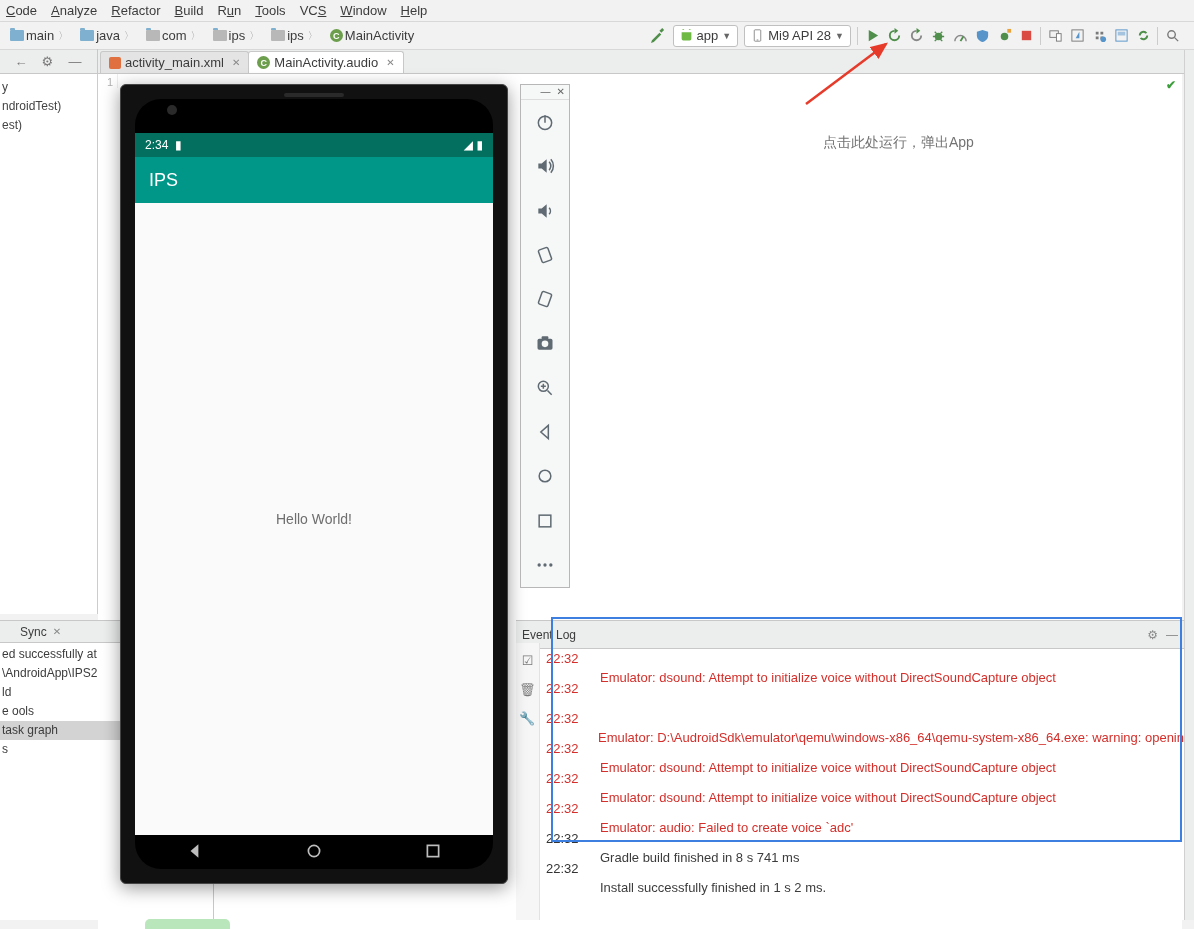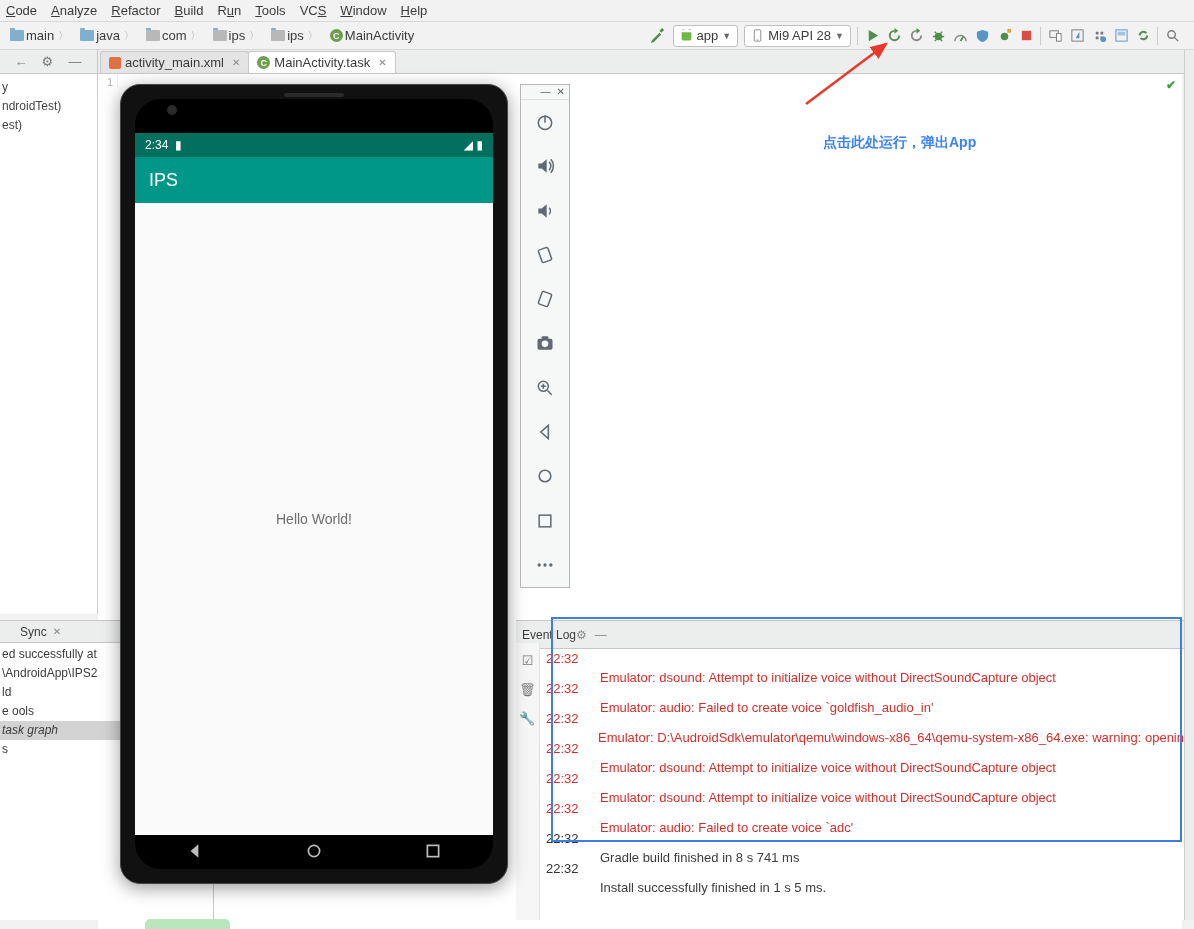--- a/index.html
+++ b/index.html
@@ -31,25 +31,25 @@
 .ico-xml { width:12px; height:12px; background:#e07040; border-radius:2px; display:inline-block;}
 .tabbar .gutter { position:absolute; left:0; width:98px; height:24px; border-right:1px solid #c8c8c8; display:flex; align-items:center; justify-content:space-around; padding:0 8px;}
 .gutter-ico { width:14px; height:14px; cursor:pointer; color:#7a7a7a;}
 
 .left-panel { position:absolute; left:0; top:74px; width:98px; height:540px; background:#fff; border-right:1px solid #ccc; }
 .left-tree { padding:4px 2px; font-size:12px; line-height:19px; color:#444; }
 .left-tree div { white-space:nowrap; overflow:hidden; }
 
 .editor-area { position:absolute; left:98px; top:74px; right:12px; bottom:0; background:#fff; }
 .gutter-col { position:absolute; left:0; top:0; width:20px; text-align:right; color:#b0b0b0; font-size:11px; padding:2px 4px 0 0; border-right:1px solid #eee;}
-.red-annotation { position:absolute; left:725px; top:60px; color:#3b82f6; font-size:14px;font-weight:bold; }
+.red-annotation { position:absolute; left:725px; top:60px; color:#737373; font-size:14px; }
 .red-arrow { position:absolute; left:700px; top:-36px; }
 .green-check { position:absolute; right:6px; top:4px; color:#3b9e3b; font-size:12px; font-weight:bold;}
 
-.phone-frame { position:absolute; left:120px; top:84px; width:388px; height:800px; background:#111; border-radius:20px; border:1px solid #444; box-shadow:0 4px 18px rgba(0,0,0,.4); padding:14px; z-index:30;}
+.phone-frame { position:absolute; left:120px; top:84px; width:388px; height:800px; background:#111; border-radius:6px; border:1px solid #444; box-shadow:0 4px 18px rgba(0,0,0,.4); padding:14px; z-index:30;}
 .phone-screen-wrap { width:100%; height:100%; background:#000; border-radius:26px; overflow:hidden;}
 .phone-notch { position:absolute; left:50%; top:20px; transform:translateX(-50%); width:90px; height:14px; background:#000; border-radius:0 0 10px 10px; z-index:3;}
 .phone-dot { position:absolute; left:46px; top:20px; width:10px; height:10px; background:#2a2a2a; border-radius:50%; z-index:3;}
 .phone-speaker { position:absolute; left:50%; top:8px; transform:translateX(-50%); width:60px; height:4px; background:#2a2a2a; border-radius:3px; z-index:3;}
 .phone-screen { position:absolute; left:14px; right:14px; top:48px; bottom:48px; background:#fafafa; display:flex; flex-direction:column;}
 .status-bar { height:24px; background:#036f5e; color:#fff; display:flex; align-items:center; justify-content:space-between; padding:0 10px; font-size:12px;}
 .app-bar { height:46px; background:#009688; color:#fff; display:flex; align-items:center; padding:0 14px; font-size:18px; font-weight:500;}
 .phone-content { flex:1; display:flex; align-items:center; justify-content:center; color:#6e6e6e; font-size:14px;}
 .nav-bar { position:absolute; left:14px; right:14px; bottom:14px; height:34px; display:flex; align-items:center; justify-content:space-around; color:#bdbdbd;}
 .nav-bar svg { width:18px; height:18px; fill:#bdbdbd;}
@@ -58,25 +58,25 @@
 .emu-title { width:100%; height:16px; display:flex; align-items:center; justify-content:flex-end; gap:6px; padding:0 4px; color:#666; font-size:10px; border-bottom:1px solid #ddd;}
 .emu-ico { width:22px; height:22px; margin:12px 0; display:flex; align-items:center; justify-content:center; cursor:pointer; color:#5f6a72;}
 .emu-ico svg { width:20px; height:20px; stroke:#5f6a72; fill:none; stroke-width:1.8;}
 .emu-ico.filled svg { fill:#5f6a72; stroke:none;}
 
 .sync-panel { position:absolute; left:0; top:620px; width:214px; height:300px; background:#fff; border-top:1px solid #c8c8c8; border-right:1px solid #c8c8c8;}
 .sync-header { height:22px; background:#eceded; border-bottom:1px solid #c8c8c8; display:flex; align-items:center; padding-left:20px; font-size:12px;}
 .sync-header .x { margin-left:6px; color:#888; font-size:10px;}
 .sync-body { padding:2px 0; font-size:12px; line-height:19px;}
 .sync-body div { white-space:nowrap; overflow:hidden; padding-left:2px;}
-.sync-body .hl { background:#d3d3d3;font-style:italic;}
+.sync-body .hl { background:#d3d3d3;}
 .sync-body .icon-col { float:right; color:#9a9a9a; padding-right:2px;}
 
 .event-log { position:absolute; left:516px; top:620px; right:10px; height:300px; background:#fff; border-top:1px solid #c8c8c8; }
-.event-header { height:28px; background:#eceded; border-bottom:1px solid #c8c8c8; display:flex; align-items:center; padding:12px 6px; font-size:12px;}
+.event-header { height:28px; background:#eceded; border-bottom:1px solid #c8c8c8; display:flex; align-items:center; justify-content:space-between; padding:12px 6px; font-size:12px;}
 .event-tools { display:flex; gap:8px; color:#8a8a8a;}
 .event-side { position:absolute; left:0; top:22px; width:24px; bottom:0; background:#f6f6f6; border-right:1px solid #e2e2e2; display:flex; flex-direction:column; align-items:center; gap:14px; padding-top:10px; color:#7a7a7a;}
 .event-body { position:absolute; left:28px; top:22px; right:0; bottom:0; overflow:hidden; font-size:13px;}
 .event-row { height:30px; display:flex; align-items:center; white-space:nowrap;}
 .event-row .time { width:40px; color:#333; text-align:left; padding-left:2px;}
 .event-row .msg { padding-left:16px;margin-top:39px; }
 .event-row.err .time, .event-row.err .msg { color:#d42f2a; }
 .red-box { position:absolute; border:2px solid #3c7fe0; pointer-events:none; z-index:50;}
 .right-rail { position:absolute; right:0; top:50px; width:10px; height:870px; background:#eceded; border-left:1px solid #d0d0d0;}
 .bottom-green { position:absolute; left:145px; bottom:0; width:85px; height:10px; background:#b9e7bb; border-radius:5px 5px 0 0;}
@@ -242,21 +242,21 @@
     <span class="gutter-ico">⚙</span>
     <span class="gutter-ico">—</span>
   </div>
   <div class="tab">
     <span class="ico-xml"></span>
     <span>activity_main.xml</span>
     <span class="x">✕</span>
   </div>
   <div class="tab active">
     <span class="ico-class">C</span>
-    <span>MainActivity.task</span>
+    <span>MainActivity.audio</span>
     <span class="x">✕</span>
   </div>
 </div>
 
 <div class="left-panel">
   <div class="left-tree">
     <div>y</div>
     <div>ndroidTest)</div>
     <div>est)</div>
   </div>
@@ -405,21 +405,20 @@
     <span>🗑</span>
     <span>🔧</span>
   </div>
   <div class="event-body" id="evbody">
       <div class="event-row err">
         <span class="time">22:32</span>
         <span class="msg">Emulator: dsound: Attempt to initialize voice without DirectSoundCapture object</span>
       </div>
       <div class="event-row err">
         <span class="time">22:32</span>
-        <span class="msg">Emulator: audio: Failed to create voice `goldfish_audio_in'</span>
       </div>
       <div class="event-row err">
         <span class="time">22:32</span>
         <span class="msg">Emulator: D:\AudroidSdk\emulator\qemu\windows-x86_64\qemu-system-x86_64.exe: warning: openin</span>
       </div>
       <div class="event-row err">
         <span class="time">22:32</span>
         <span class="msg">Emulator: dsound: Attempt to initialize voice without DirectSoundCapture object</span>
       </div>
       <div class="event-row err">
@@ -429,21 +428,21 @@
       <div class="event-row err">
         <span class="time">22:32</span>
         <span class="msg">Emulator: audio: Failed to create voice `adc'</span>
       </div>
       <div class="event-row">
         <span class="time">22:32</span>
         <span class="msg">Gradle build finished in 8 s 741 ms</span>
       </div>
       <div class="event-row">
         <span class="time">22:32</span>
-        <span class="msg">Install successfully finished in 1 s 5 ms.</span>
+        <span class="msg">Install successfully finished in 1 s 2 ms.</span>
       </div>
     </div>
 </div>
 
 <div class="red-box" style="left:551px; top:617px; width:631px; height:225px;"></div>
 
 <div class="right-rail"></div>
 <div class="bottom-green"></div>
 
 </body></html>

